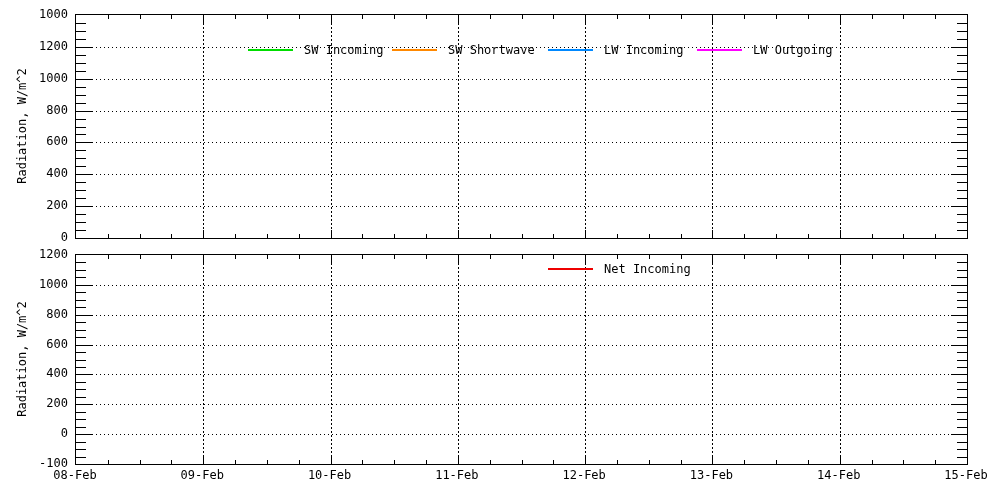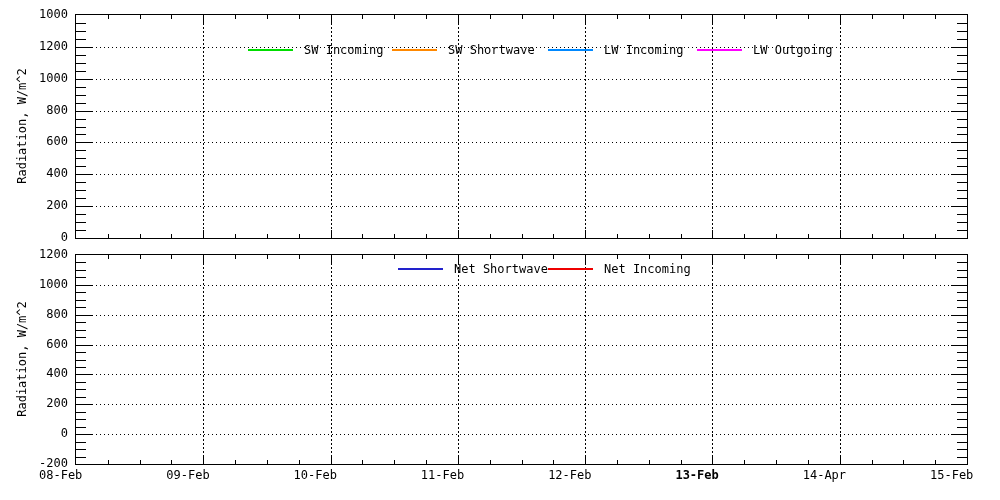--- a/index.html
+++ b/index.html
@@ -9,21 +9,21 @@
     overflow:hidden;
   }
   .chart-title{position:absolute;left:75px;top:22px;width:893px;text-align:center;white-space:pre;}
   .panel{position:absolute;border:1px solid #000;box-sizing:border-box;background:transparent;}
   .hgrid{position:absolute;left:0;height:1px;
     background:repeating-linear-gradient(to right,#000 0 1px,transparent 1px 4px);}
   .vgrid{position:absolute;top:0;width:1px;
     background:repeating-linear-gradient(to bottom,#000 0 2px,transparent 2px 4px);}
   .tick{position:absolute;background:#000;}
   .ytick-label{position:absolute;left:2px;width:66px;text-align:right;}
-  .xtick-label{position:absolute;width:72px;text-align:left;}
+  .xtick-label{position:absolute;width:72px;text-align:center;}
   .axis-ylabel{position:absolute;width:220px;text-align:center;
     transform:rotate(-90deg);transform-origin:center center;}
   .xlabel{position:absolute;left:75px;top:483px;width:893px;text-align:center;}
   .legend-item{position:absolute;display:flex;align-items:center;gap:11px;height:14px;}
   .legend-line{display:inline-block;width:45px;height:2px;}
   .legend-text{white-space:pre;}
 </style>
 </head>
 <body>
 
@@ -275,55 +275,51 @@
   <div id="decor-layer">
       <div class="ytick-label" style="position: absolute; top: 230px;">0</div>
       <div class="ytick-label" style="position: absolute; top: 198.143px;">200</div>
       <div class="ytick-label" style="position: absolute; top: 166.286px;">400</div>
       <div class="ytick-label" style="position: absolute; top: 134.429px;">600</div>
       <div class="ytick-label" style="position: absolute; top: 102.571px;">800</div>
       <div class="ytick-label" style="position: absolute; top: 70.7143px;">1000</div>
       <div class="ytick-label" style="position: absolute; top: 38.8571px;">1200</div>
       <div class="ytick-label" style="position: absolute; top: 7px;">1000</div>
       <div class="axis-ylabel" style="left: -88px; top: 118.5px;">Radiation, W/m^2</div>
-      <div class="ytick-label" style="position: absolute; top: 456px;">-200</div>
+      <div class="ytick-label" style="position: absolute; top: 456px;">-100</div>
       <div class="ytick-label" style="position: absolute; top: 426.143px;">0</div>
       <div class="ytick-label" style="position: absolute; top: 396.286px;">200</div>
       <div class="ytick-label" style="position: absolute; top: 366.429px;">400</div>
       <div class="ytick-label" style="position: absolute; top: 336.571px;">600</div>
       <div class="ytick-label" style="position: absolute; top: 306.714px;">800</div>
       <div class="ytick-label" style="position: absolute; top: 276.857px;">1000</div>
       <div class="ytick-label" style="position: absolute; top: 247px;">1200</div>
       <div class="xtick-label" style="position: absolute; left: 39px; top: 468px;">08-Feb</div>
       <div class="xtick-label" style="position: absolute; left: 166.286px; top: 468px;">09-Feb</div>
       <div class="xtick-label" style="position: absolute; left: 293.571px; top: 468px;">10-Feb</div>
       <div class="xtick-label" style="position: absolute; left: 420.857px; top: 468px;">11-Feb</div>
       <div class="xtick-label" style="position: absolute; left: 548.143px; top: 468px;">12-Feb</div>
-      <div class="xtick-label" style="position: absolute; left: 675.429px; top: 468px; font-weight: bold;">13-Feb</div>
-      <div class="xtick-label" style="position: absolute; left: 802.714px; top: 468px;">14-Apr</div>
+      <div class="xtick-label" style="position: absolute; left: 675.429px; top: 468px;">13-Feb</div>
+      <div class="xtick-label" style="position: absolute; left: 802.714px; top: 468px;">14-Feb</div>
       <div class="xtick-label" style="position: absolute; left: 930px; top: 468px;">15-Feb</div>
       <div class="axis-ylabel" style="left: -88px; top: 351.5px;">Radiation, W/m^2</div>
     </div>
 <div class="legend-item" style="left: 248px; top: 43px;">
       <div class="legend-line" style="background: rgb(0, 221, 0);"></div>
       <span class="legend-text">SW Incoming</span>
     </div>
     <div class="legend-item" style="left: 392px; top: 43px;">
       <div class="legend-line" style="background: rgb(255, 136, 0);"></div>
       <span class="legend-text">SW Shortwave</span>
     </div>
     <div class="legend-item" style="left: 548px; top: 43px;">
       <div class="legend-line" style="background: rgb(0, 136, 255);"></div>
       <span class="legend-text">LW Incoming</span>
     </div>
     <div class="legend-item" style="left: 697px; top: 43px;">
       <div class="legend-line" style="background: rgb(255, 0, 255);"></div>
       <span class="legend-text">LW Outgoing</span>
     </div>
-    <div class="legend-item" style="left: 398px; top: 262px;">
-      <div class="legend-line" style="background: rgb(34, 34, 204);"></div>
-      <span class="legend-text">Net Shortwave</span>
-    </div>
     <div class="legend-item" style="left: 548px; top: 262px;">
       <div class="legend-line" style="background: rgb(238, 0, 0);"></div>
       <span class="legend-text">Net Incoming</span>
     </div>
   </div>
 
 </body></html>

